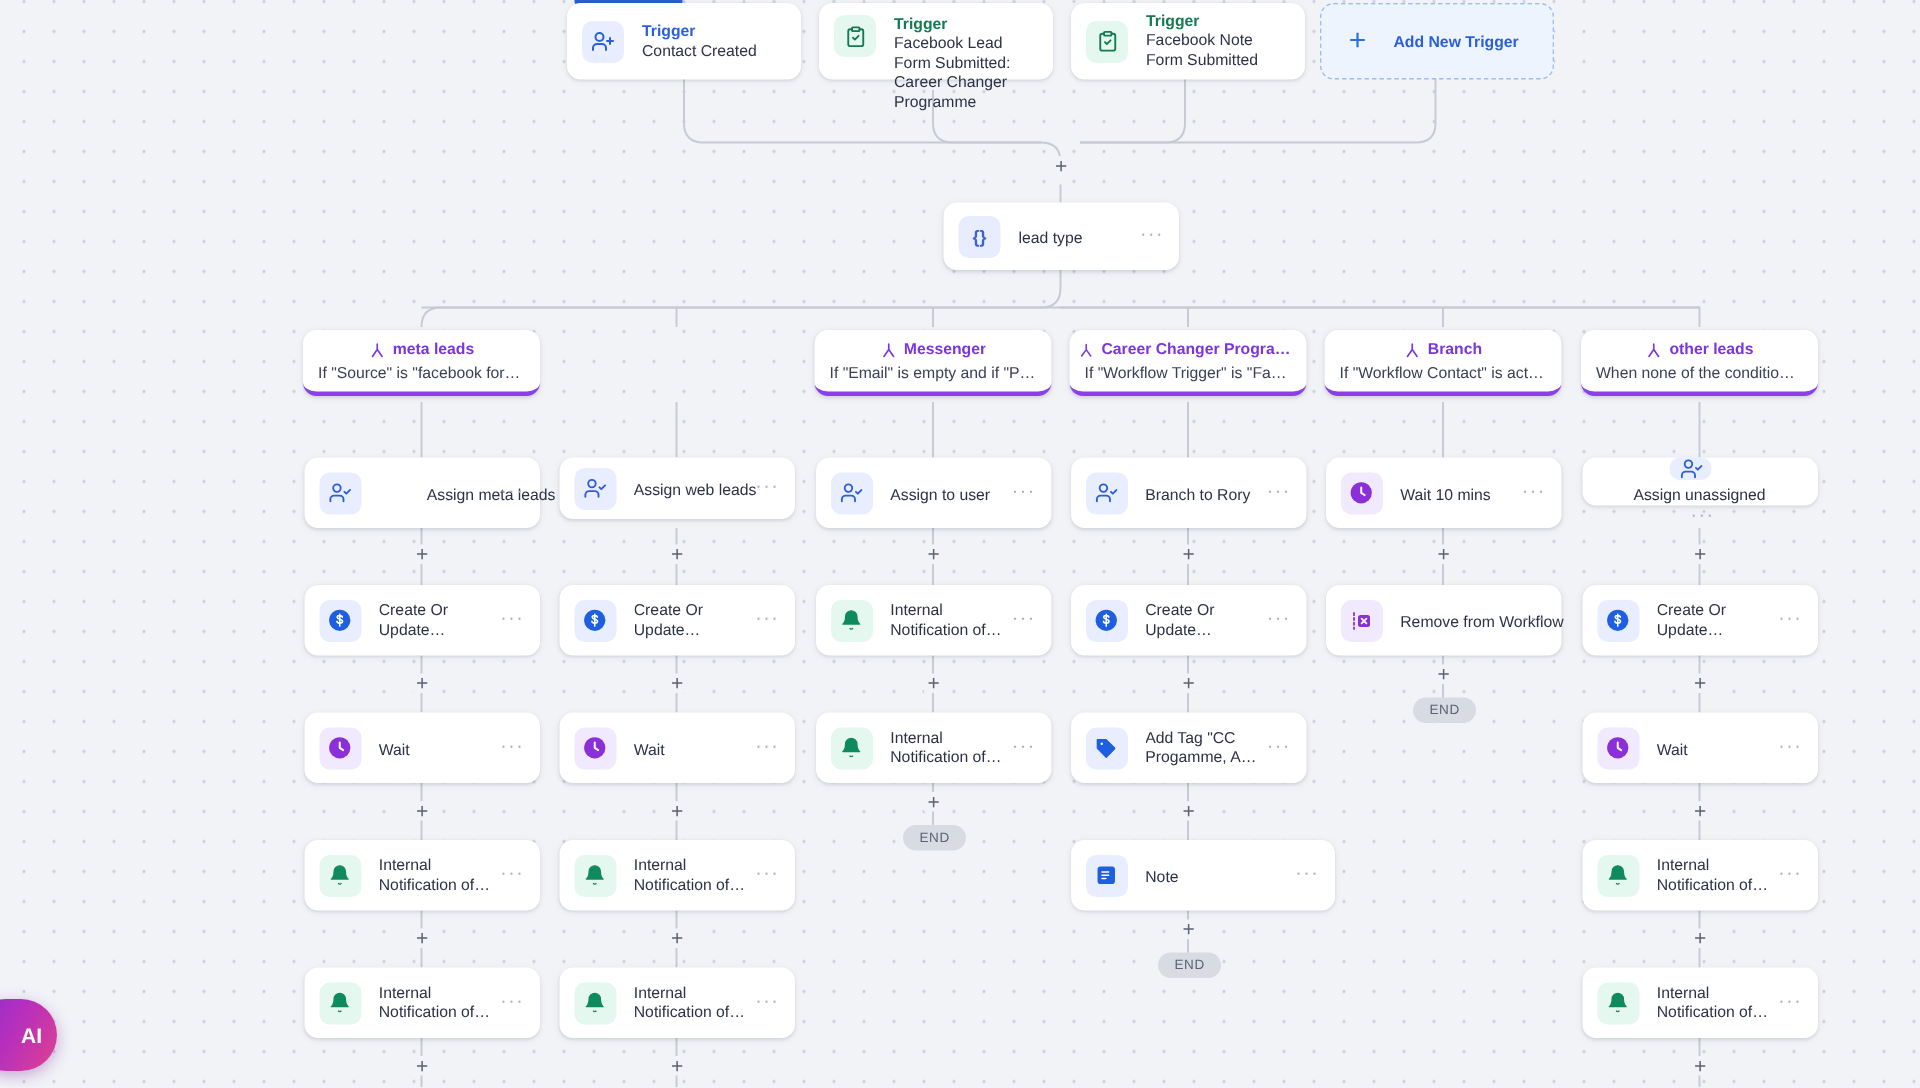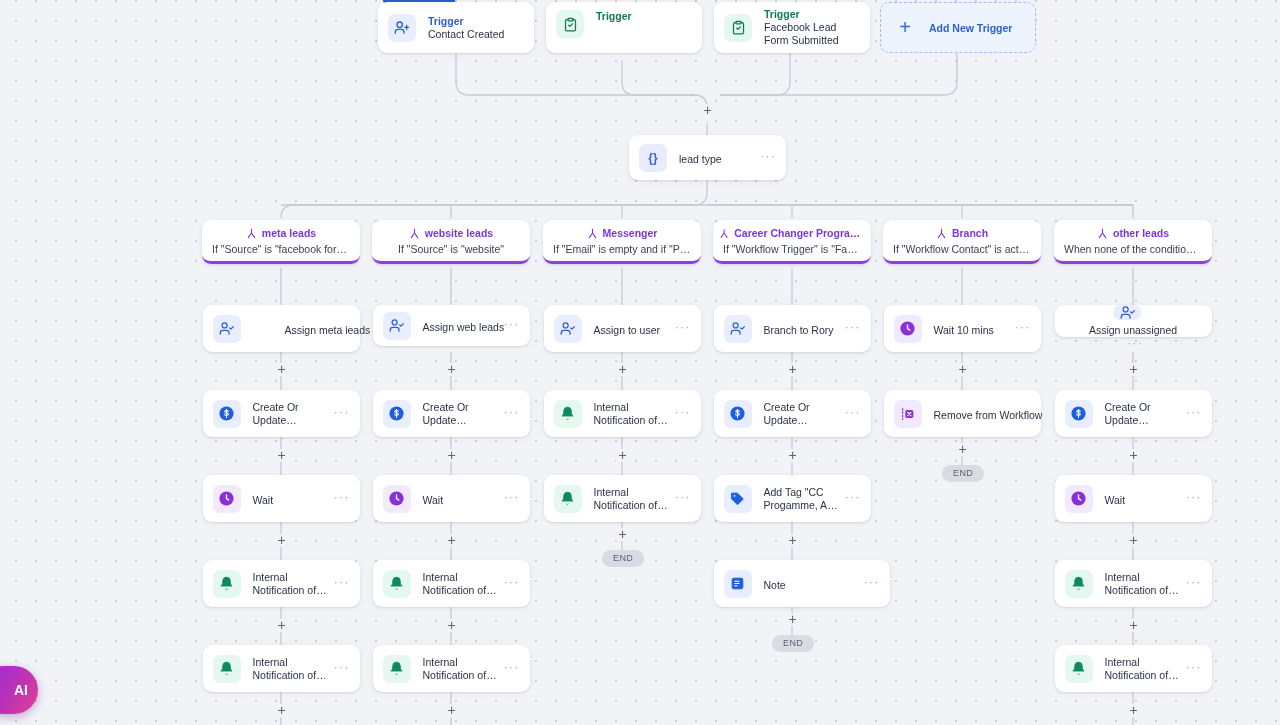--- a/index.html
+++ b/index.html
@@ -231,34 +231,35 @@
   <div class="node trigger green" style="left:546px; top:2px; width:156px; align-items:flex-start; padding-top:8px;">
     <span class="ico ic-green">
       <svg class="svgico" width="15" height="15" viewBox="0 0 24 24" fill="none" stroke="#137a52" stroke-width="2" stroke-linecap="round" stroke-linejoin="round">
         <path d="M16 4h2a2 2 0 0 1 2 2v14a2 2 0 0 1-2 2H6a2 2 0 0 1-2-2V6a2 2 0 0 1 2-2h2"></path>
         <rect x="8" y="2" width="8" height="4" rx="1"></rect>
           <path d="M9 13l2 2 4-4"></path>
       </svg>
     </span>
     <span class="txt">
       <span class="lbl" style="display:block">Trigger</span>
+      <span class="sub" style="display:block">Facebook Lead Form Submitted: Career Changer Programme</span>
     </span>
   </div>
 
   <div class="node trigger green" style="left:714px; top:2px; width:156px;">
     <span class="ico ic-green">
       <svg class="svgico" width="15" height="15" viewBox="0 0 24 24" fill="none" stroke="#137a52" stroke-width="2" stroke-linecap="round" stroke-linejoin="round">
         <path d="M16 4h2a2 2 0 0 1 2 2v14a2 2 0 0 1-2 2H6a2 2 0 0 1-2-2V6a2 2 0 0 1 2-2h2"></path>
         <rect x="8" y="2" width="8" height="4" rx="1"></rect>
           <path d="M9 13l2 2 4-4"></path>
       </svg>
     </span>
     <span class="txt">
       <span class="lbl" style="display:block">Trigger</span>
-      <span class="sub" style="display:block">Facebook Lead Form Submitted</span>
+      <span class="sub" style="display:block">Facebook Note Form Submitted</span>
     </span>
   </div>
 
   <div class="add-trigger" style="left:880px; top:2px; width:156px;">
     <span class="ico">+</span>
     <span class="lbl">Add New Trigger</span>
   </div>
 
   <div class="plus" style="left:701px; top:104px;">+</div>
 
@@ -270,29 +271,20 @@
 
   <div class="branch" style="left:202px; top:220px; width:158px;">
     <div class="head">
       <svg class="branch-icon" viewBox="0 0 24 24" fill="none" stroke="#7b35e0" stroke-width="2.4" stroke-linecap="round">
           <path d="M12 3v8M12 11L5 21M12 11l7 10"></path>
         </svg>
       <span class="bname">meta leads</span>
     </div>
     <div class="bcond">If "Source" is "facebook form lead" o...</div>
   </div>
-  <div class="branch" style="left:372px; top:220px; width:158px;">
-    <div class="head">
-      <svg class="branch-icon" viewBox="0 0 24 24" fill="none" stroke="#7b35e0" stroke-width="2.4" stroke-linecap="round">
-          <path d="M12 3v8M12 11L5 21M12 11l7 10"></path>
-        </svg>
-      <span class="bname">website leads</span>
-    </div>
-    <div class="bcond">If "Source" is "website"</div>
-  </div>
   <div class="branch" style="left:543px; top:220px; width:158px;">
     <div class="head">
       <svg class="branch-icon" viewBox="0 0 24 24" fill="none" stroke="#7b35e0" stroke-width="2.4" stroke-linecap="round">
           <path d="M12 3v8M12 11L5 21M12 11l7 10"></path>
         </svg>
       <span class="bname">Messenger</span>
     </div>
     <div class="bcond">If "Email" is empty and if "Phone" is...</div>
   </div>
   <div class="branch" style="left:713px; top:220px; width:158px;">

